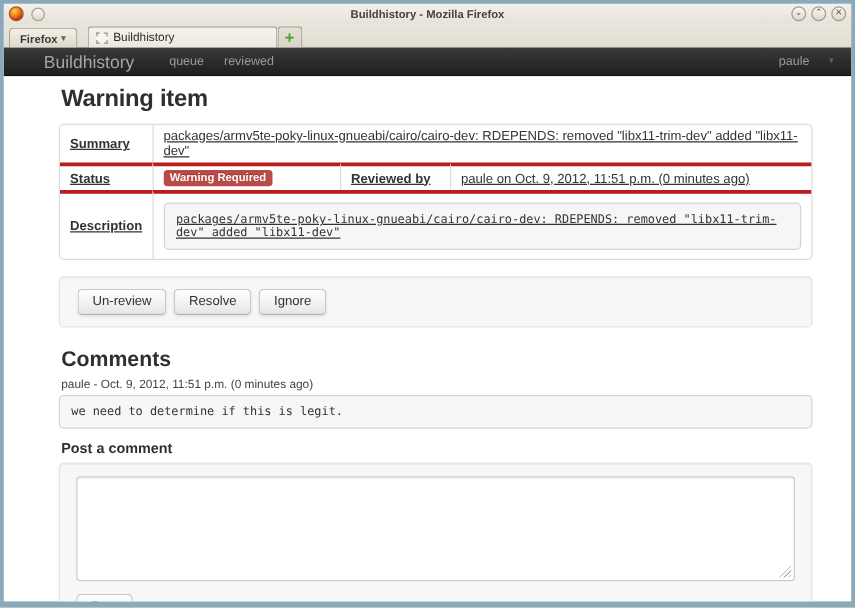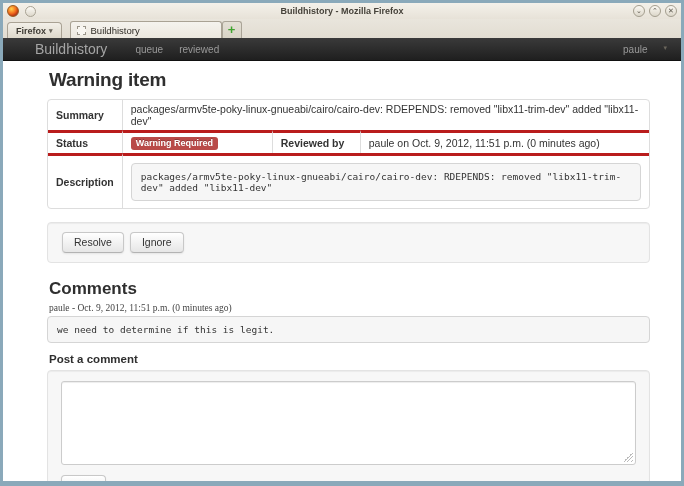--- a/index.html
+++ b/index.html
@@ -105,20 +105,21 @@
     height:422px; background:#fff; overflow:hidden;
     padding:5px 31px 0 44px;
     color:#333;
   }
   h2.page-title { font-size:19px; font-weight:bold; color:#2f2f2f; margin:3px 0 8px 2px; letter-spacing:-0.2px; }
 
   table.item-table {
     width:100%; border-collapse:separate; border-spacing:0;
     border:1px solid #ddd; border-radius:4px;
     font-size:10.5px;
+    text-decoration:underline;
   }
   .item-table th, .item-table td { padding:3px 8px; text-align:left; vertical-align:middle; border-left:1px solid #ddd; }
   .item-table th:first-child, .item-table td:first-child { border-left:none; }
   .item-table tr + tr th, .item-table tr + tr td { border-top:3px solid #b91c1c; }
   .item-table th { font-weight:bold; color:#333; white-space:nowrap; }
   .col-label { width:56px; }
   .col-badge { width:150px; }
   .col-revlabel { width:88px; }
 
   .badge-important {
@@ -154,21 +155,21 @@
     font-size:10.5px; color:#333;
     background:linear-gradient(#ffffff,#e6e6e6);
     border:1px solid #c8c8c8; border-bottom-color:#b3b3b3;
     border-radius:4px;
     padding:3px 11px 4px;
     box-shadow:inset 0 1px 0 rgba(255,255,255,.3), 0 1px 2px rgba(0,0,0,.08);
     cursor:pointer;
   }
 
   h2.comments-title { font-size:17px; font-weight:bold; color:#2f2f2f; margin:16px 0 4px 2px; }
-  .comment-meta { font-size:9.5px; color:#444; margin:2px 0 3px 2px;font-family:Liberation Serif, serif; }
+  .comment-meta { font-size:9.5px; color:#444; margin:2px 0 3px 2px; }
   .comment-body { margin-bottom:4px; }
 
   h3.post-title { font-size:11.5px; font-weight:bold; color:#2f2f2f; margin:10px 0 5px 2px; }
   .post-well { padding:10px 13px 11px; }
   .post-well textarea {
     width:100%; height:84px;
     border:1px solid #ccc; border-radius:3px;
     background:#fff;
     font-family:"Liberation Sans", sans-serif;
     font-size:10.5px; color:#333;
@@ -242,20 +243,21 @@
       <tr>
         <th class="col-label">Description</th>
         <td colspan="3" class="desc-cell">
           <pre class="codeblock">packages/armv5te-poky-linux-gnueabi/cairo/cairo-dev: RDEPENDS: removed "libx11-trim-dev" added "libx11-dev"</pre>
         </td>
       </tr>
     </tbody>
       </table>
 
     <div class="well actions-well">
+      <button class="btn">Un-review</button>
       <button class="btn">Resolve</button>
       <button class="btn">Ignore</button>
     </div>
 
     <h2 class="comments-title">Comments</h2>
 
     <div class="comment">
       <div class="comment-meta">paule - Oct. 9, 2012, 11:51 p.m. (0 minutes ago)</div>
       <pre class="codeblock comment-body">we need to determine if this is legit.</pre>
     </div>

